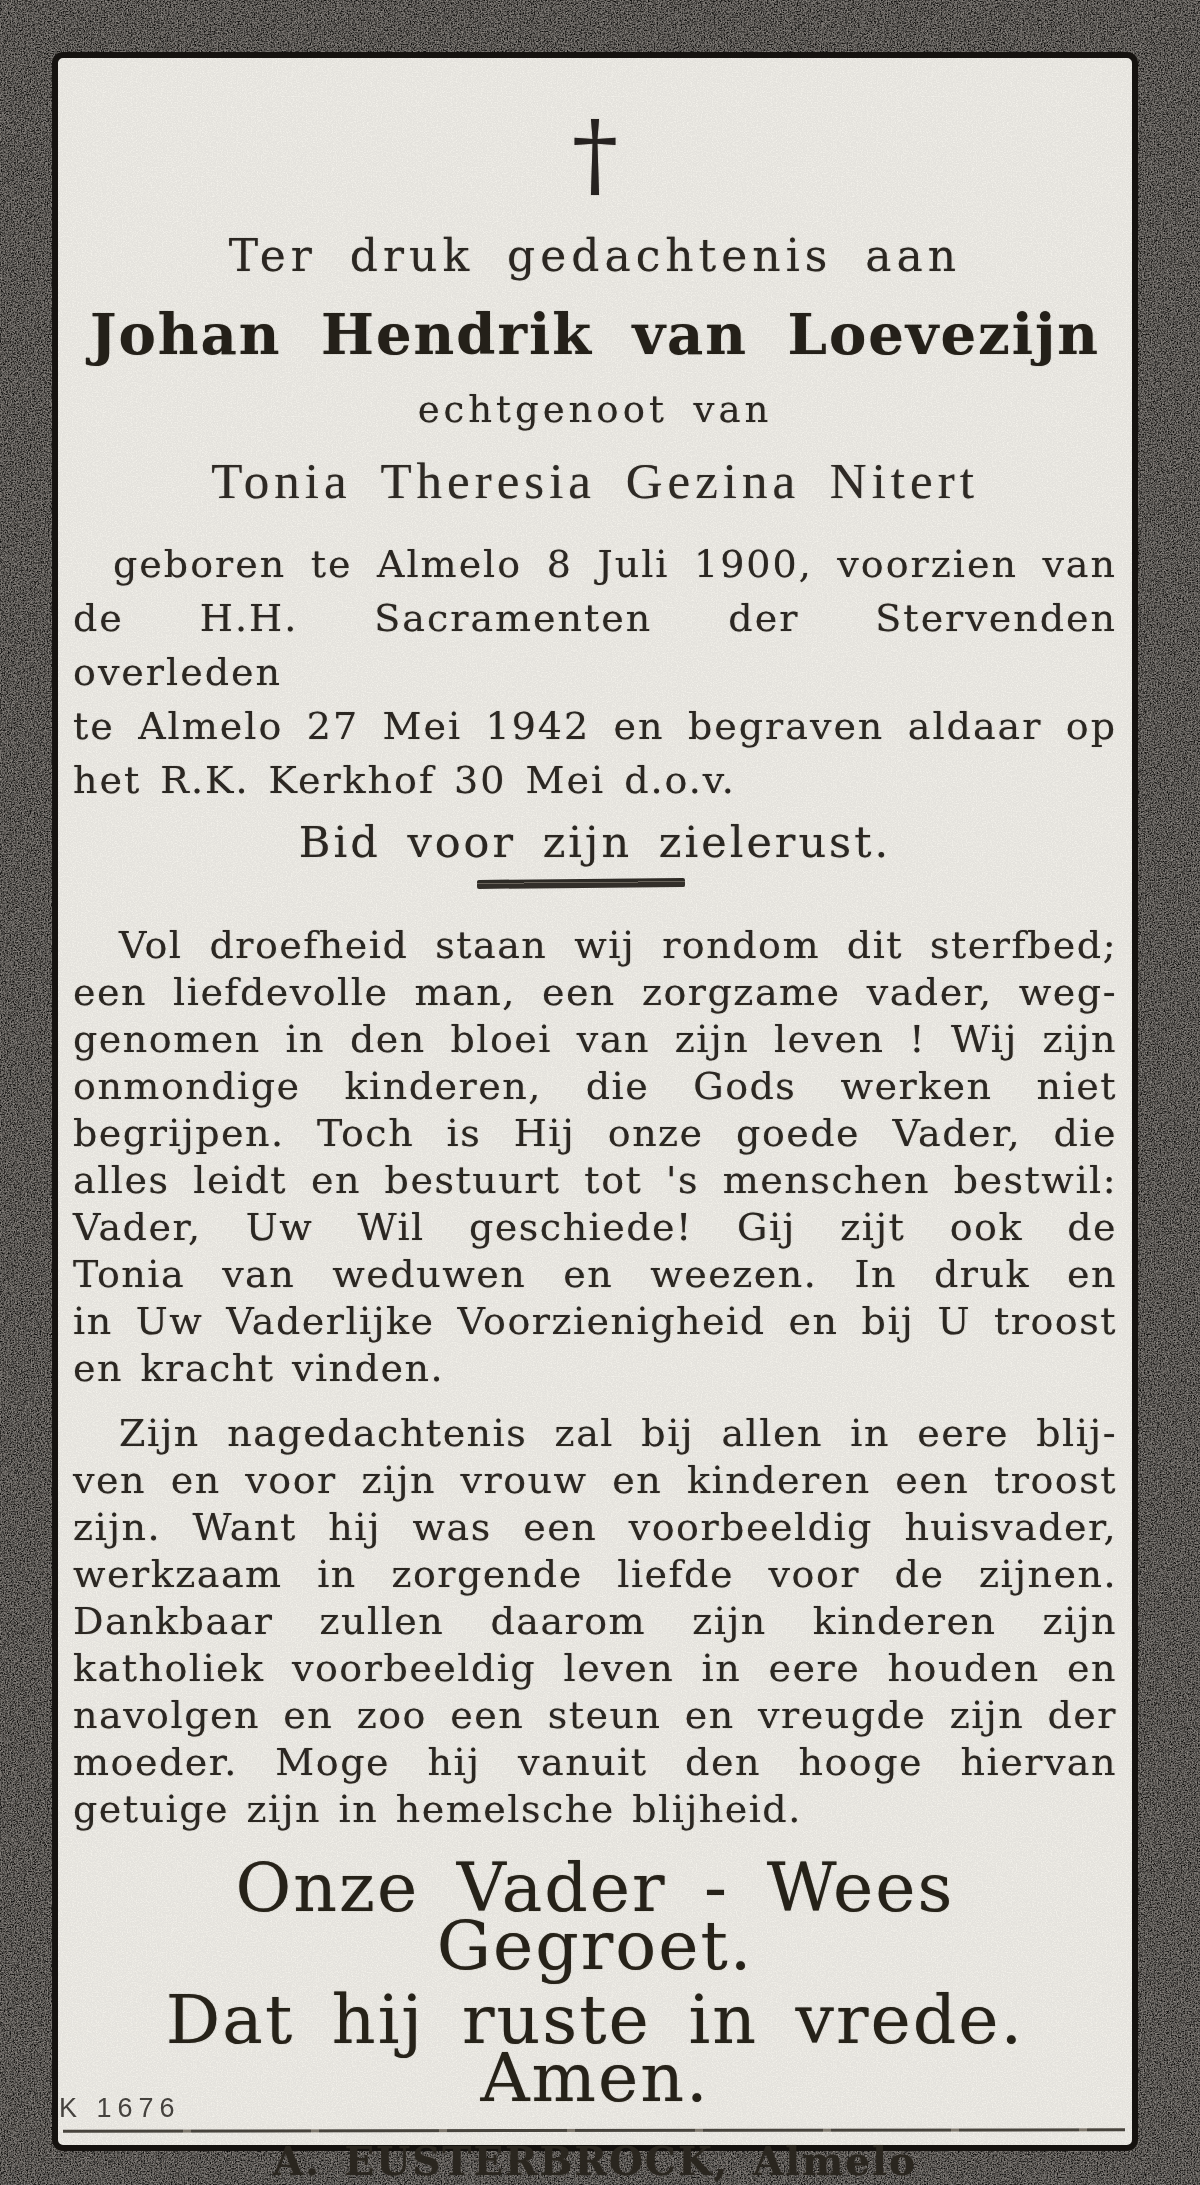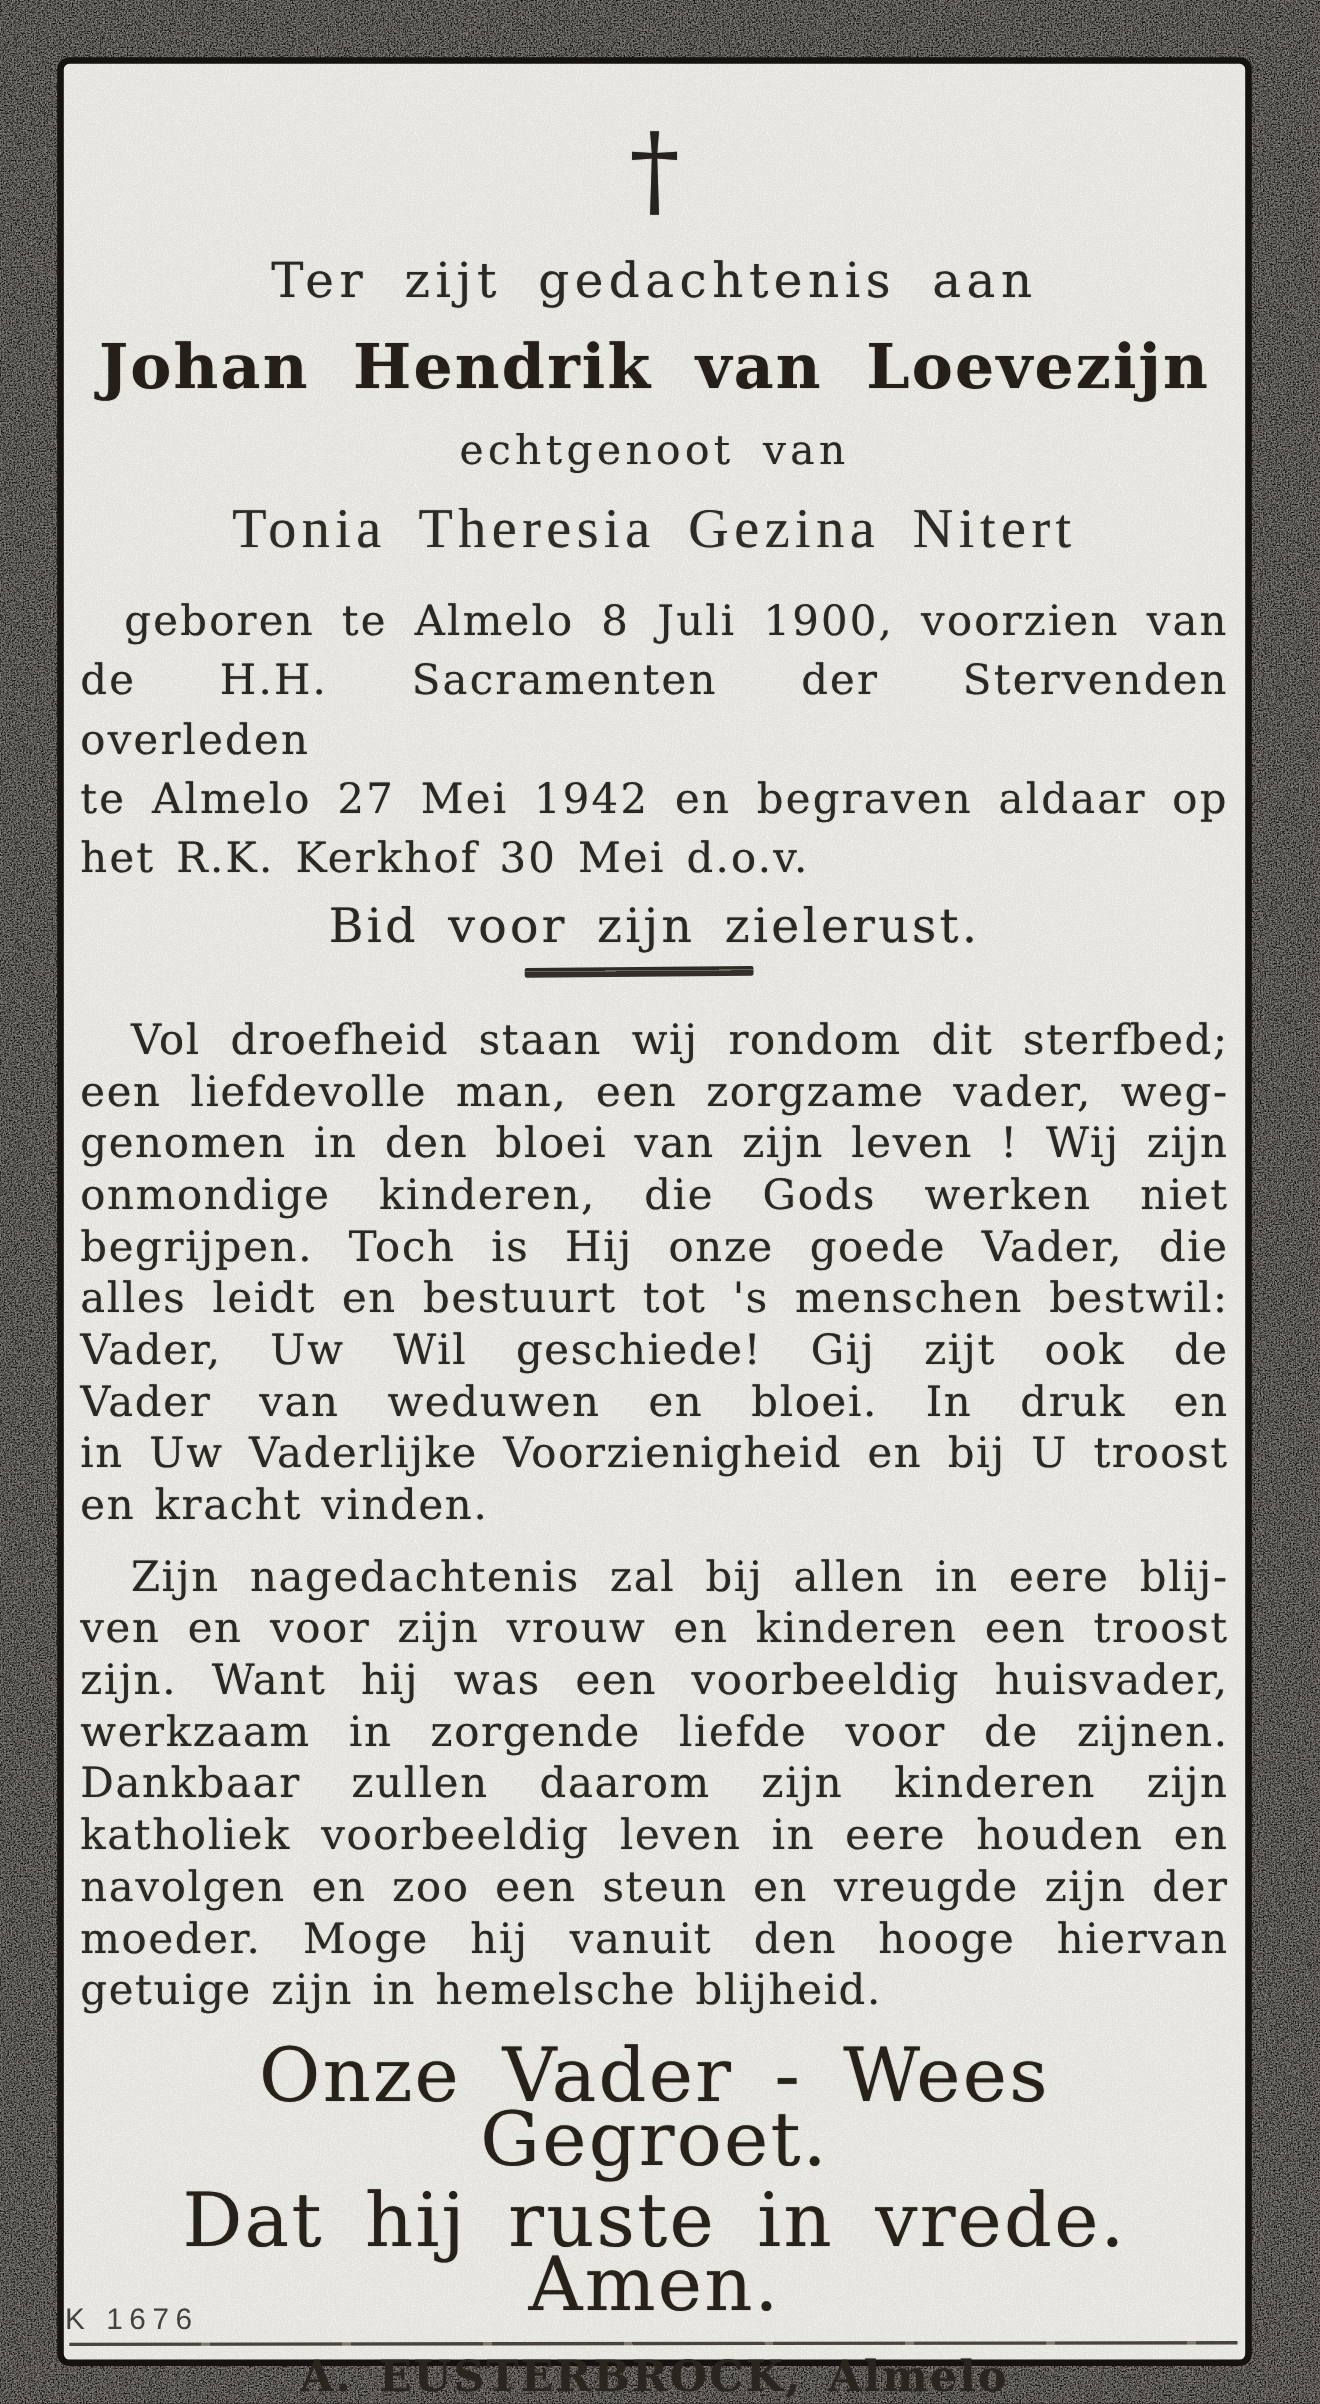--- a/index.html
+++ b/index.html
@@ -68,21 +68,21 @@
     <rect width="1200" height="2185" filter="url(#gDark)" opacity="0.85"></rect>
     <rect width="1200" height="2185" filter="url(#gLight)" opacity="0.5"></rect>
     <rect x="55" y="55" width="1080" height="2093" rx="8" fill="#f2f0ea" stroke="#15120f" stroke-width="6"></rect>
     <rect x="58" y="58" width="1074" height="2087" filter="url(#gDark)" opacity="0.05"></rect>
   </svg>
 
   <div class="card">
 
     <div class="cross tx">†</div>
 
-    <div class="intro tx">Ter zijt gedachtenis aan</div>
+    <div class="intro tx">Ter druk gedachtenis aan</div>
 
     <div class="name tx">Johan Hendrik van Loevezijn</div>
 
     <div class="relation tx">echtgenoot van</div>
 
     <div class="spouse tx">Tonia Theresia Gezina Nitert</div>
 
     <div class="vitals tx">
         <div class="line first">geboren te Almelo 8 Juli 1900, voorzien van</div>
         <div class="line">de H.H. Sacramenten der Stervenden overleden</div>
@@ -95,21 +95,21 @@
     <div class="sdivider"></div>
 
     <div class="para p1 tx">
         <div class="line first">Vol droefheid staan wij rondom dit sterfbed;</div>
         <div class="line">een liefdevolle man, een zorgzame vader, weg-</div>
         <div class="line">genomen in den bloei van zijn leven ! Wij zijn</div>
         <div class="line">onmondige kinderen, die Gods werken niet</div>
         <div class="line">begrijpen. Toch is Hij onze goede Vader, die</div>
         <div class="line">alles leidt en bestuurt tot 's menschen bestwil:</div>
         <div class="line">Vader, Uw Wil geschiede! Gij zijt ook de</div>
-        <div class="line">Vader van weduwen en bloei. In druk en</div>
+        <div class="line">Tonia van weduwen en weezen. In druk en</div>
         <div class="line">in Uw Vaderlijke Voorzienigheid en bij U troost</div>
         <div class="line last">en kracht vinden.</div>
       </div>
 
     <div class="para p2 tx">
         <div class="line first">Zijn nagedachtenis zal bij allen in eere blij-</div>
         <div class="line">ven en voor zijn vrouw en kinderen een troost</div>
         <div class="line">zijn. Want hij was een voorbeeldig huisvader,</div>
         <div class="line">werkzaam in zorgende liefde voor de zijnen.</div>
         <div class="line">Dankbaar zullen daarom zijn kinderen zijn</div>

